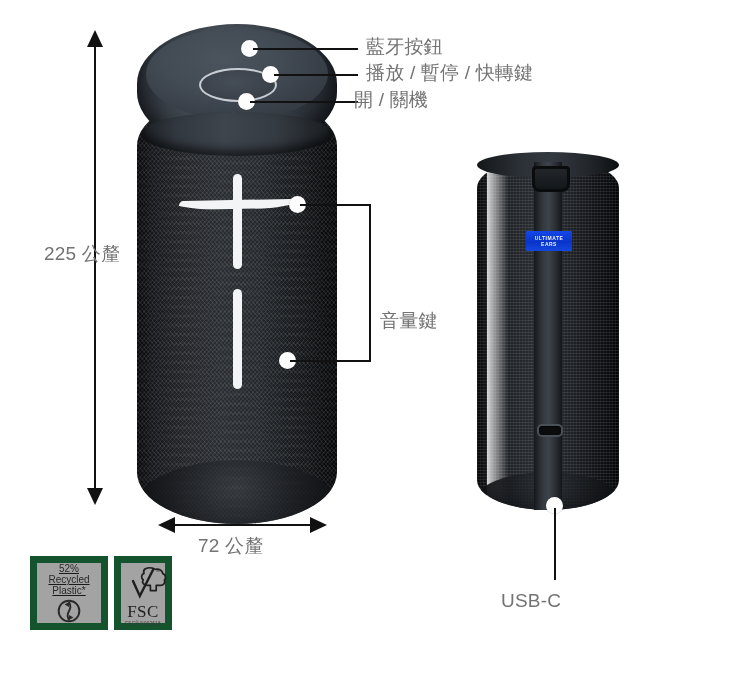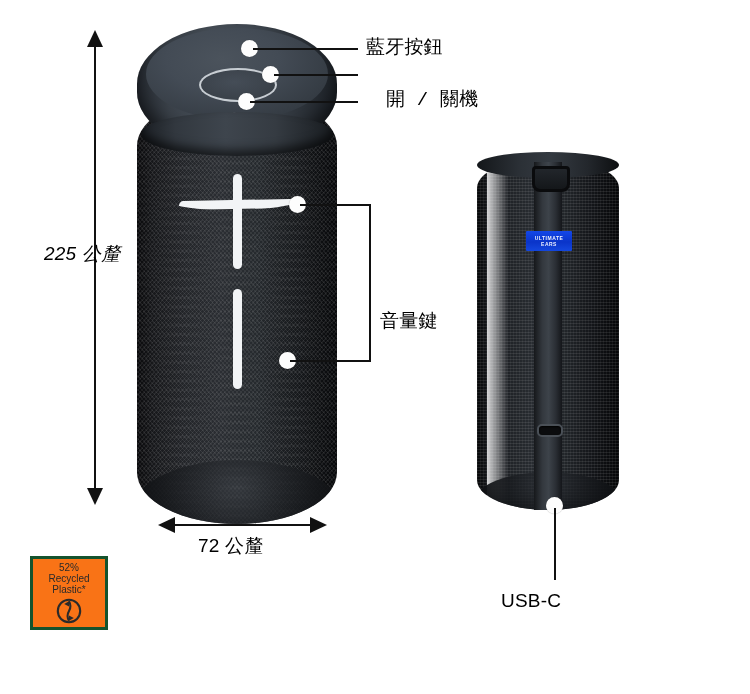--- a/index.html
+++ b/index.html
@@ -17,21 +17,21 @@
     width: 750px;
     height: 694px;
     background: #ffffff;
     overflow: hidden;
   }
   .lbl {
     position: absolute;
     white-space: nowrap;
     font-size: 19px;
     line-height: 1.2;
-    color: #000000;
+    color: #737373;
     letter-spacing: 0.2px;
   }
 
   
   .dot {
     position: absolute;
     background: #fdfdfd;
     border-radius: 50%;
     box-shadow: 0 0 1px rgba(0,0,0,0.35);
   }
@@ -273,23 +273,24 @@
     width: 22px; height: 9px;
     border-radius: 5px;
     background: #0b0c0e;
     border: 2px solid #4a5057;
     box-shadow: inset 0 1px 2px rgba(0,0,0,0.9);
   }
 
   
   .eco-box {
     position: absolute;
-    border: 3px solid #14532d;
-    background: #f97316;
+    border: 7px solid #14532d;
+    background: #a3a3a3;
     box-sizing: border-box;
+    text-decoration: underline;
   }
   .eco-recycled {
     left: 30px; top: 556px;
     width: 78px; height: 74px;
     display: flex; flex-direction: column;
     align-items: center; justify-content: center;
   }
   .eco-recycled .t {
     font-size: 10px;
     line-height: 11px;
@@ -356,54 +357,68 @@
     </div>
     <div class="usbc-port"></div>
   </div>
 
   <div class="dot" style="left:241px; top:40px; width:17px; height:17px;"></div>
   <div class="hline" style="left:253px; top:48px; width:105px;"></div>
   <div class="lbl" style="left:366px; top:36px;">藍牙按鈕</div>
 
   <div class="dot" style="left:262px; top:66px; width:17px; height:17px;"></div>
   <div class="hline" style="left:274px; top:74px; width:84px;"></div>
+  <div class="lbl" style="left:366px; top:62px;">播放 / 暫停 / 快轉鍵</div>
 
   <div class="dot" style="left:238px; top:93px; width:17px; height:17px;"></div>
   <div class="hline" style="left:250px; top:101px; width:108px;"></div>
-  <div class="lbl" style="left:386px; top:89px;font-family:Liberation Mono, monospace;">開 / 關機</div>
+  <div class="lbl" style="left:354px; top:89px;">開 / 關機</div>
 
   <div class="dot" style="left:289px; top:196px; width:17px; height:17px;"></div>
   <div class="hline" style="left:300px; top:204px; width:70px;"></div>
 
   <div class="dot" style="left:279px; top:352px; width:17px; height:17px;"></div>
   <div class="hline" style="left:290px; top:360px; width:80px;"></div>
 
   <div class="vline" style="left:369px; top:204px; height:158px;"></div>
   <div class="lbl" style="left:380px; top:282px;margin-top:28px;">音量鍵</div>
 
   <div class="dot" style="left:546px; top:497px; width:17px; height:17px;"></div>
   <div class="vline" style="left:554px; top:508px; height:72px;"></div>
   <div class="lbl" style="left:501px; top:590px;">USB-C</div>
 
   <div class="arrow-up" style="left:87px; top:30px;"></div>
   <div class="vline" style="left:94px; top:44px; height:448px;"></div>
   <div class="arrow-down" style="left:87px; top:488px;"></div>
-  <div class="lbl" style="left:44px; top:243px;font-style:italic;">225 公釐</div>
+  <div class="lbl" style="left:44px; top:243px;">225 公釐</div>
 
   <div class="arrow-left" style="left:158px; top:517px;"></div>
   <div class="hline" style="left:172px; top:524px; width:142px;"></div>
   <div class="arrow-right" style="left:310px; top:517px;"></div>
   <div class="lbl" style="left:198px; top:535px;">72 公釐</div>
 
   <div class="eco-box eco-recycled">
     <div class="t">52%</div>
     <div class="t">Recycled</div>
     <div class="t">Plastic*</div>
     <svg width="26" height="26" viewBox="0 0 26 26" style="margin-top:3px;">
       <circle cx="13" cy="13" r="11.2" fill="none" stroke="#2a2a2a" stroke-width="2.1"></circle>
       <path d="M13 3.2 A9.8 9.8 0 0 1 13 13 A9.8 9.8 0 0 0 13 22.8" fill="none" stroke="#2a2a2a" stroke-width="2.1"></path>
       <path d="M8.2 6.0 L13 3.2 L13 8.6 Z" fill="#2a2a2a"></path>
       <path d="M17.8 20.0 L13 22.8 L13 17.4 Z" fill="#2a2a2a"></path>
     </svg>
   </div>
 
+  <div class="eco-box eco-fsc">
+    <svg width="54" height="38" viewBox="0 0 54 38" style="position:absolute; left:2px; top:2px;">
+      <path d="M22 4 C25 2.3 29.5 2.3 32.5 4.4 C36 3.6 39.5 5.6 39.8 8.6
+               C42.6 9.6 43.4 13 41.4 15 C42.6 17.6 40.6 20.4 37.6 20.4
+               L33.2 20.4 L33.2 25.6 L27.4 25.6 L27.4 20.4 L24 20.4
+               C20.6 20.4 18.6 17.4 20.2 14.8 C17.8 13 18.2 9.4 21 8.4
+               C20.4 6.8 20.8 5 22 4 Z" fill="none" stroke="#1f1f1f" stroke-width="1.7" stroke-linejoin="round"></path>
+      <path d="M10 16 L16.8 31 L30.2 4.5" fill="none" stroke="#1f1f1f" stroke-width="2.4" stroke-linecap="round"></path>
+    </svg>
+    <div class="fsc-tm">™</div>
+    <div class="fsc-word">FSC</div>
+    <div class="fsc-code">FSC® N003618</div>
+  </div>
 
 </div>
 
 </body></html>

